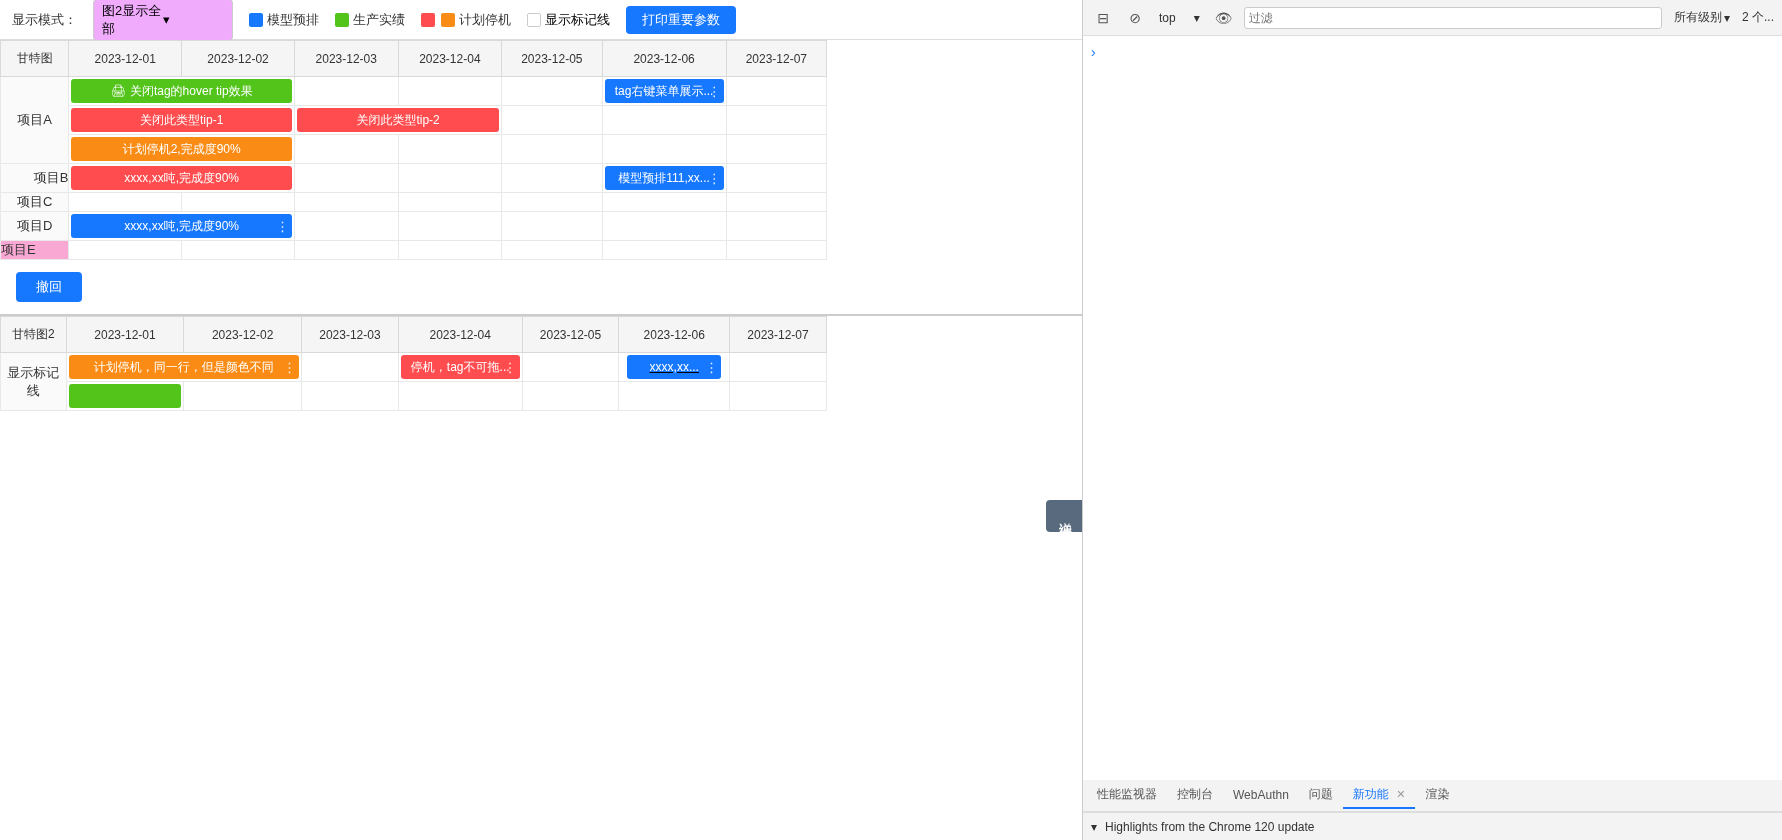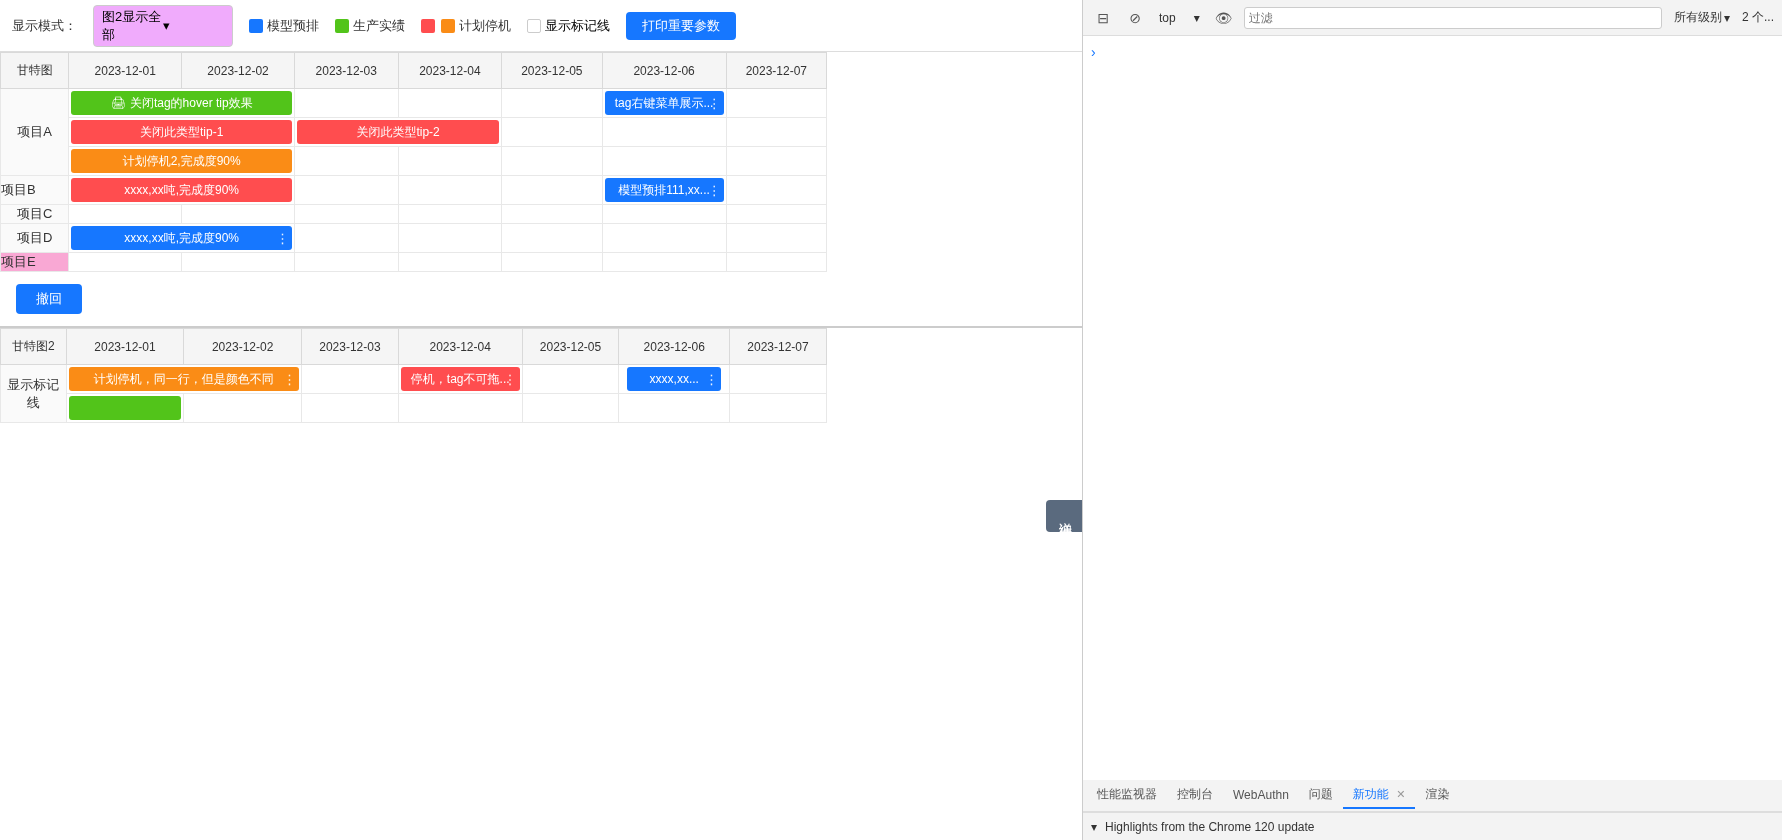--- a/index.html
+++ b/index.html
@@ -17,21 +17,21 @@
 
     
     #toolbar {
       display: flex;
       align-items: center;
       padding: 6px 12px;
       background: #fff;
       border-bottom: 1px solid #ddd;
       gap: 16px;
       flex-shrink: 0;
-      height: 52px;
+      height: 40px;
     }
     .toolbar-label { color: #333; font-size: 13px; }
     .display-mode-select {
       display: flex;
       align-items: center;
       border: 1px solid #ccc;
       border-radius: 4px;
       padding: 2px 8px;
       background: #f0abfc;
       min-width: 140px;
@@ -382,21 +382,21 @@
               </div>
             </td>
             <td></td>
             <td></td>
             <td></td>
             <td></td>
             <td></td>
           </tr>
 
           <tr>
-            <td class="project-label-cell" style="text-align:left;background:#fafafa;">项目B</td>
+            <td class="project-label-cell" style="text-align:right;background:#fafafa;">项目B</td>
             <td colspan="2" style="padding:2px 2px;">
               <div class="inline-bar bar-cell-red" style="width:100%">
                 <span>xxxx,xx吨,完成度90%</span>
               </div>
             </td>
             <td></td>
             <td></td>
             <td></td>
             <td style="padding:2px 2px;">
               <div class="inline-bar bar-cell-blue" style="width:100%;position:relative;">
@@ -476,21 +476,21 @@
               </div>
             </td>
             <td></td>
             <td style="padding:2px 2px;">
               <div class="inline-bar bar-cell-red" style="width:100%;position:relative;">
                 <span>停机，tag不可拖...</span>
                 <span class="menu-dots">⋮</span>
               </div>
             </td>
             <td></td>
-            <td style="padding:2px 8px;">
+            <td style="padding:2px 8px;text-decoration:underline;">
               <div class="inline-bar bar-cell-blue" style="width:100%;position:relative;">
                 <span>xxxx,xx...</span>
                 <span class="menu-dots">⋮</span>
               </div>
             </td>
             <td></td>
           </tr>
           <tr>
             <td style="padding:2px 2px;">
               <div class="inline-bar bar-cell-green" style="width:100%;">

